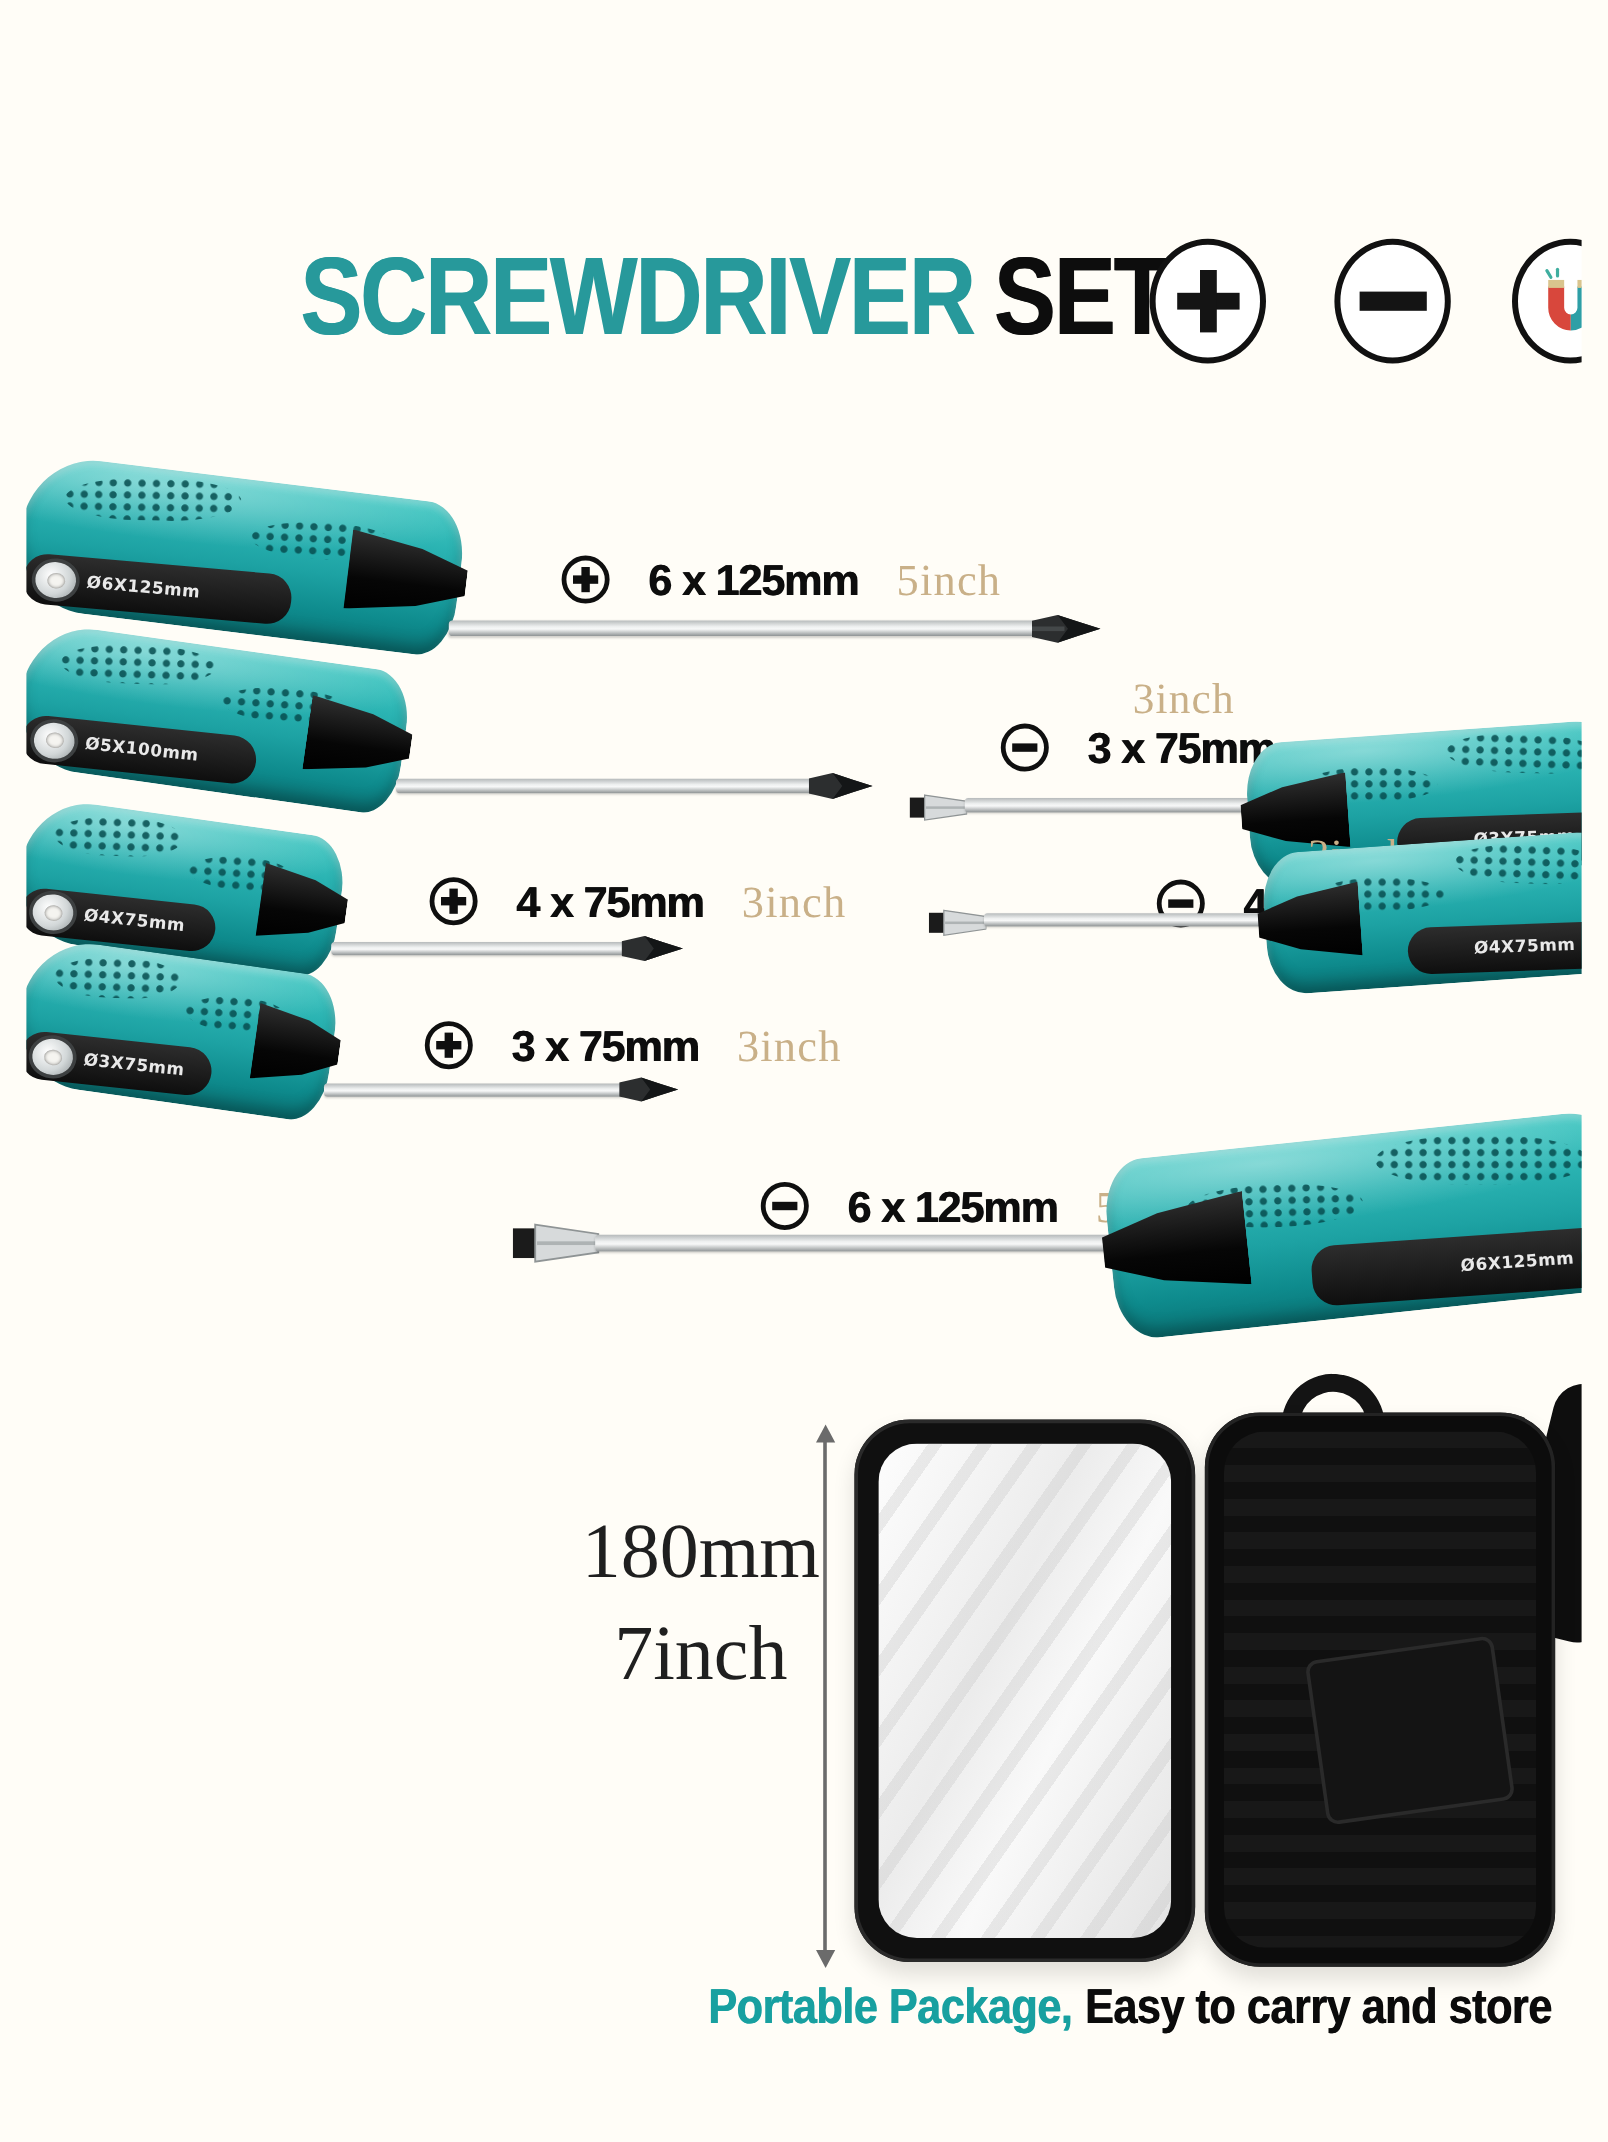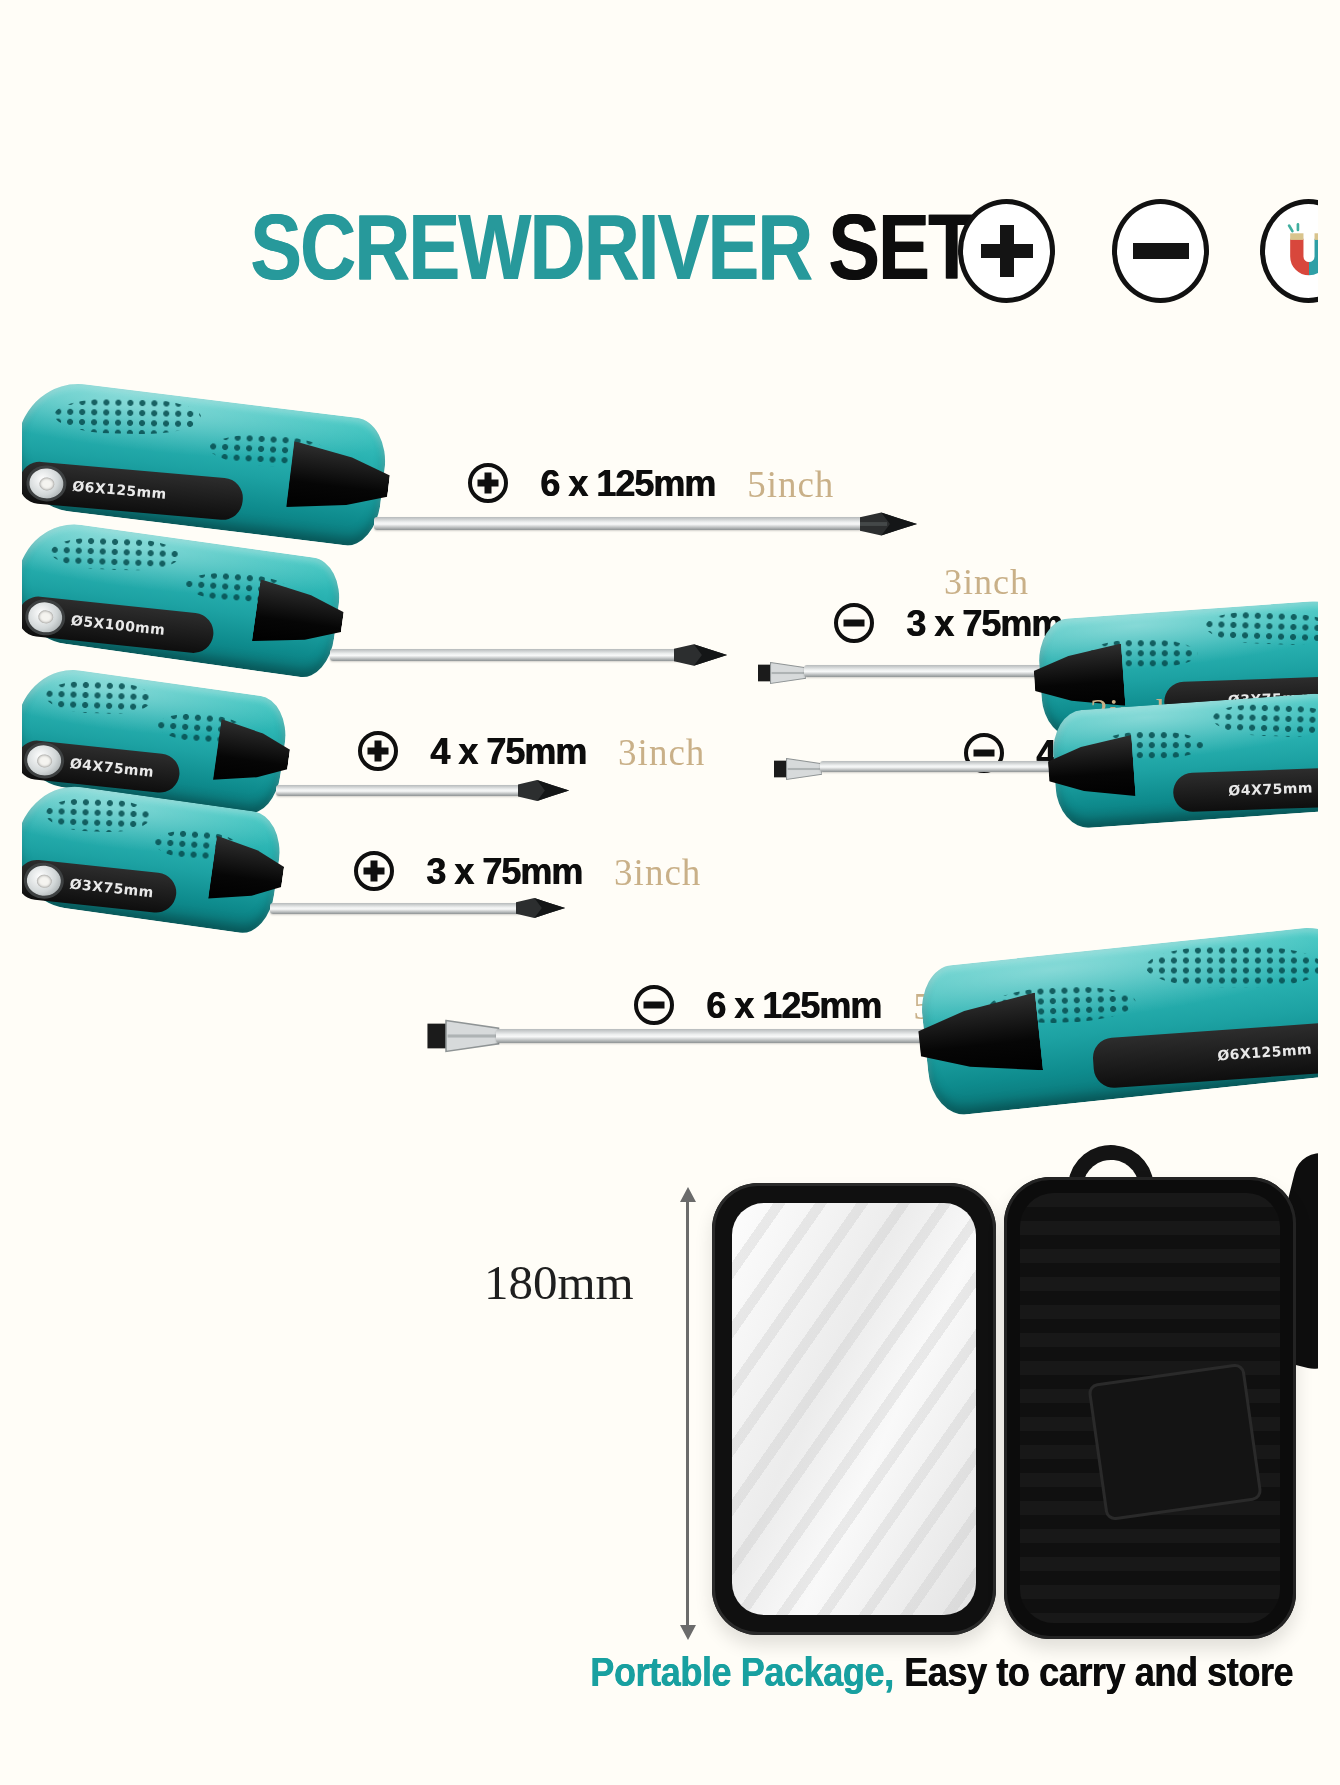--- a/index.html
+++ b/index.html
@@ -83,22 +83,22 @@
   .case-pocket{position:absolute;right:26px;bottom:112px;width:152px;height:132px;background:#141414;
                border:3px solid #2a2a2a;border-radius:10px;transform:rotate(-8deg);}
   .case-velcro{position:absolute;right:76px;bottom:150px;width:56px;height:42px;background:#050505;
                border:2px solid #2d2d2d;transform:rotate(-8deg);}
 
   
   .dim-line{position:absolute;left:664px;top:1196px;width:3px;height:424px;background:#6b6b6b;}
   .dim-arrow{position:absolute;width:0;height:0;border-left:8px solid transparent;border-right:8px solid transparent;}
   .dim-arrow.up{left:658px;top:1182px;border-bottom:15px solid #6b6b6b;}
   .dim-arrow.down{left:658px;top:1620px;border-top:15px solid #6b6b6b;}
-  .dim-text{position:absolute;left:462px;top:1246px;width:200px;text-align:left;
-            font-family:"Liberation Serif","DejaVu Serif",serif;font-size:49px;color:#1f1f1f;line-height:1.3;}
+  .dim-text{position:absolute;left:462px;top:1246px;width:200px;text-align:center;
+            font-family:"Liberation Serif","DejaVu Serif",serif;font-size:65px;color:#1f1f1f;line-height:1.3;}
 
   
   .caption{position:absolute;left:568px;top:1644px;font-size:41px;font-weight:bold;white-space:nowrap;
            transform:scaleX(.88);transform-origin:left center;letter-spacing:-.5px;}
   .caption .c1{color:#18a0a0;text-shadow:.7px 0 0 #18a0a0;}
   .caption .c2{color:#0b0b0b;margin-left:12px;text-shadow:.7px 0 0 #0b0b0b;}
 </style>
 </head>
 <body>
 
@@ -329,19 +329,20 @@
       <div class="case-velcro"></div>
       <div class="case-pocket"></div>
     </div>
   </div>
 
   <div class="dim-arrow up"></div>
   <div class="dim-line"></div>
   <div class="dim-arrow down"></div>
   <div class="dim-text">
     <div>180mm</div>
+    <div>7inch</div>
   </div>
 
   <div class="caption">
     <span class="c1">Portable Package,</span><span class="c2">Easy to carry and store</span>
   </div>
 
 </div>
 
 </body></html>

